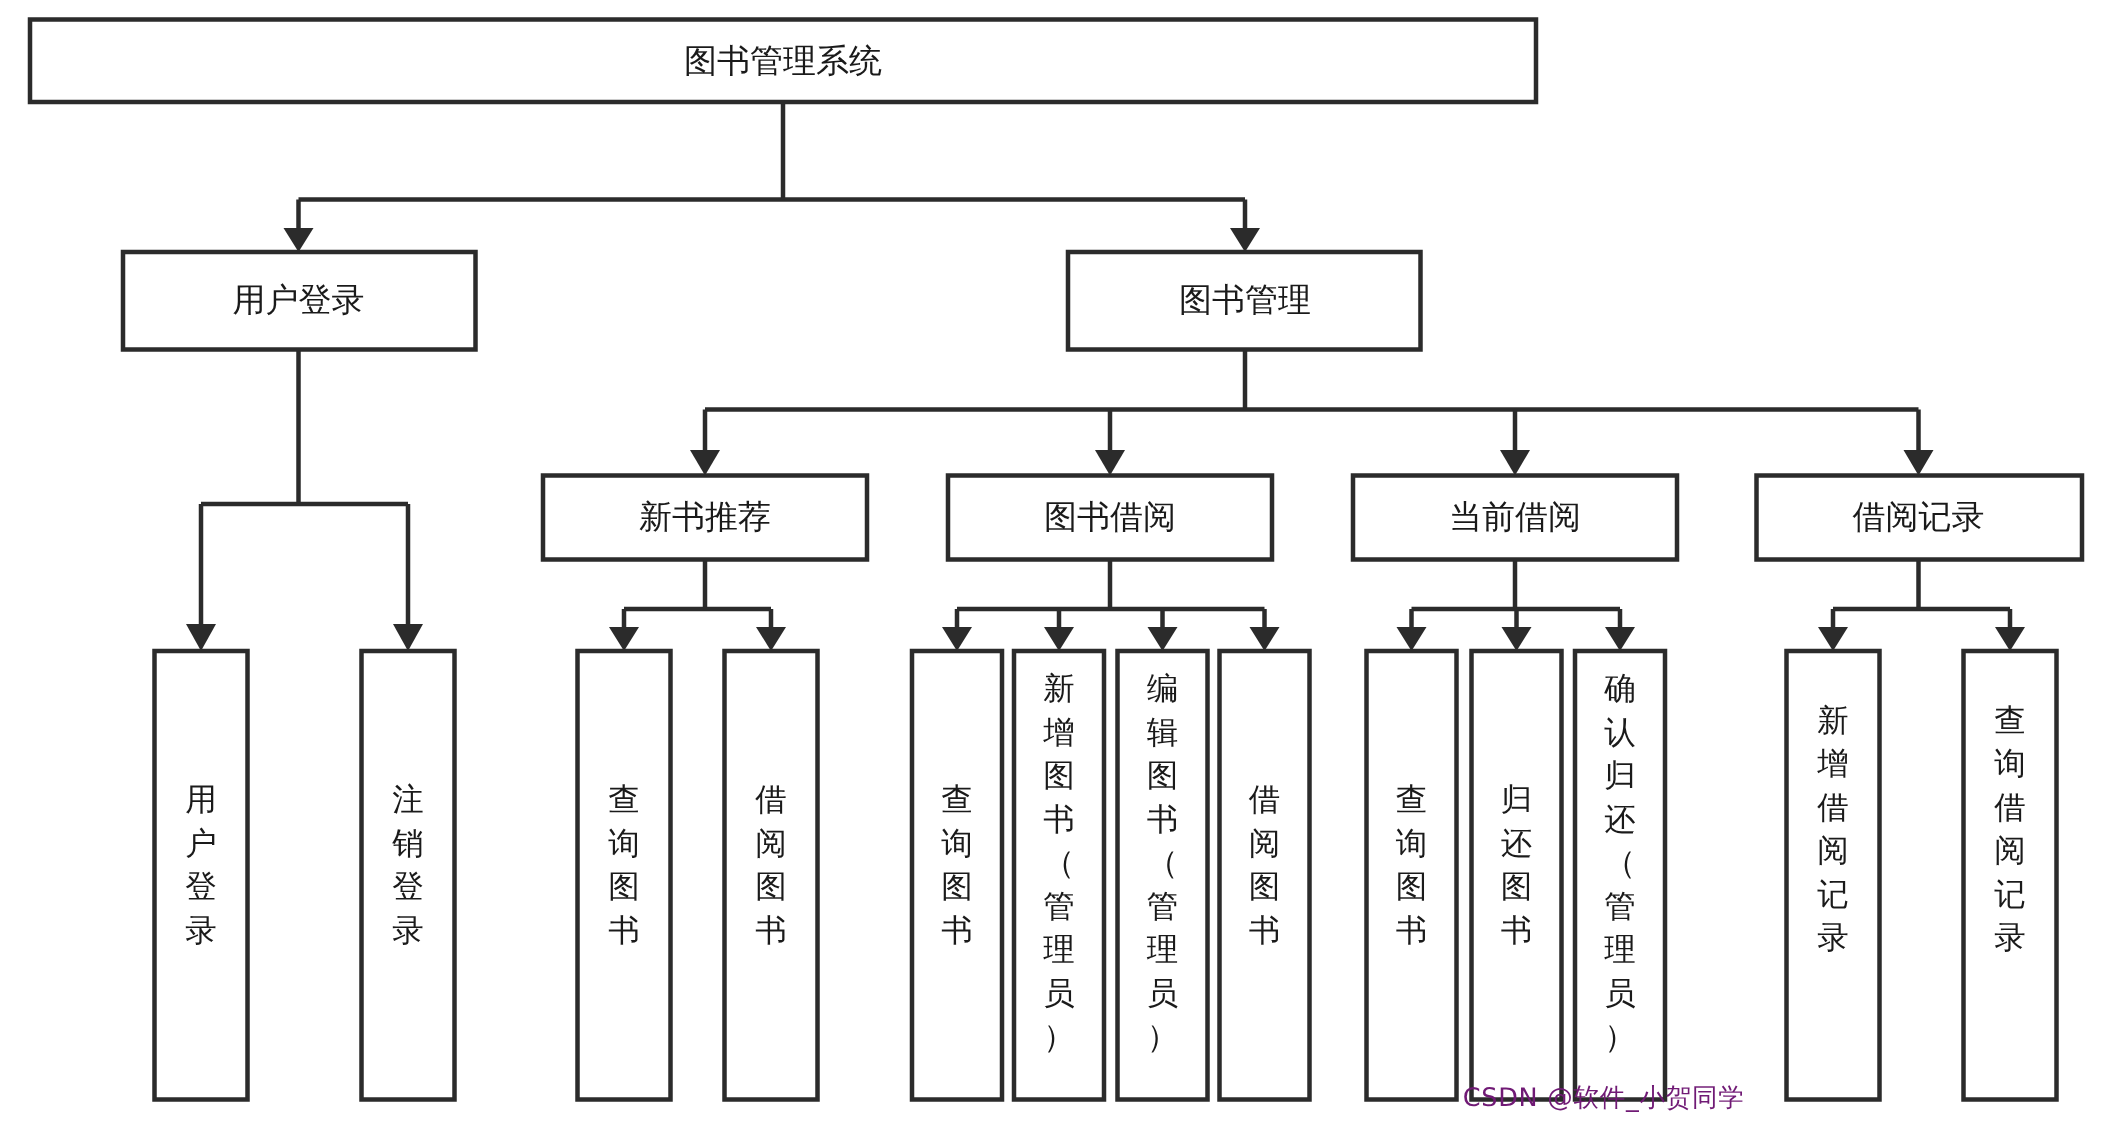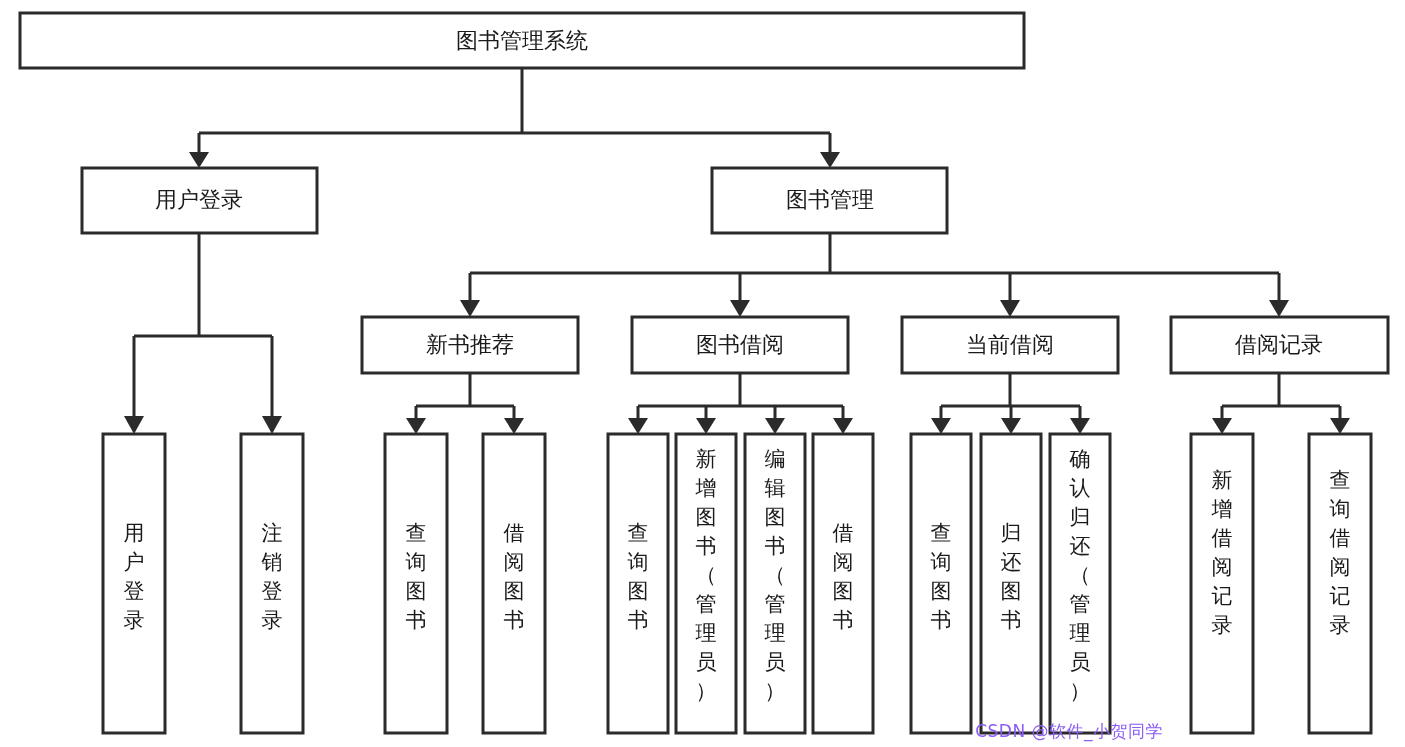--- a/index.html
+++ b/index.html
@@ -51,21 +51,21 @@
   }
   .arrowhead {
     fill: #2b2b2b;
   }
   .watermark {
     position: absolute;
     right: 8px;
     bottom: 4px;
     font-family: "DejaVu Sans", "Liberation Sans", sans-serif;
     font-size: 17px;
-    color: #8b5cf6;
+    color: #701a75;
     letter-spacing: 0.5px;
     white-space: nowrap;
     pointer-events: none;
   }
 </style>
 </head>
 <body>
 
 <div id="diagram-root">
 

